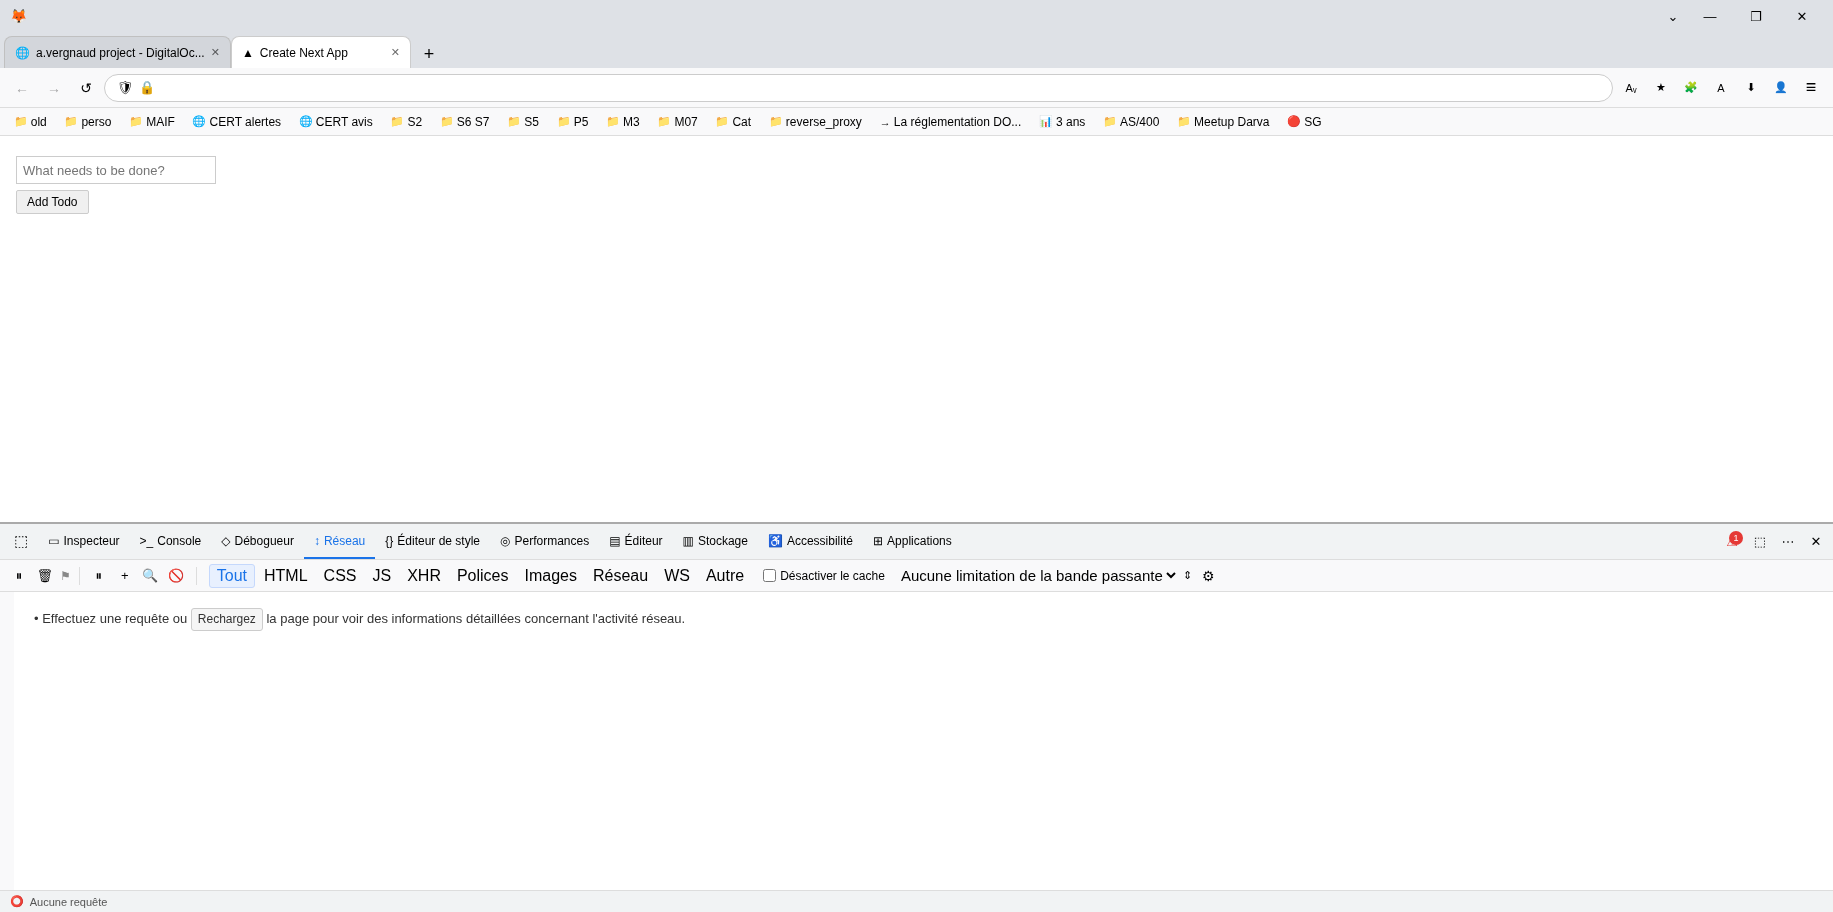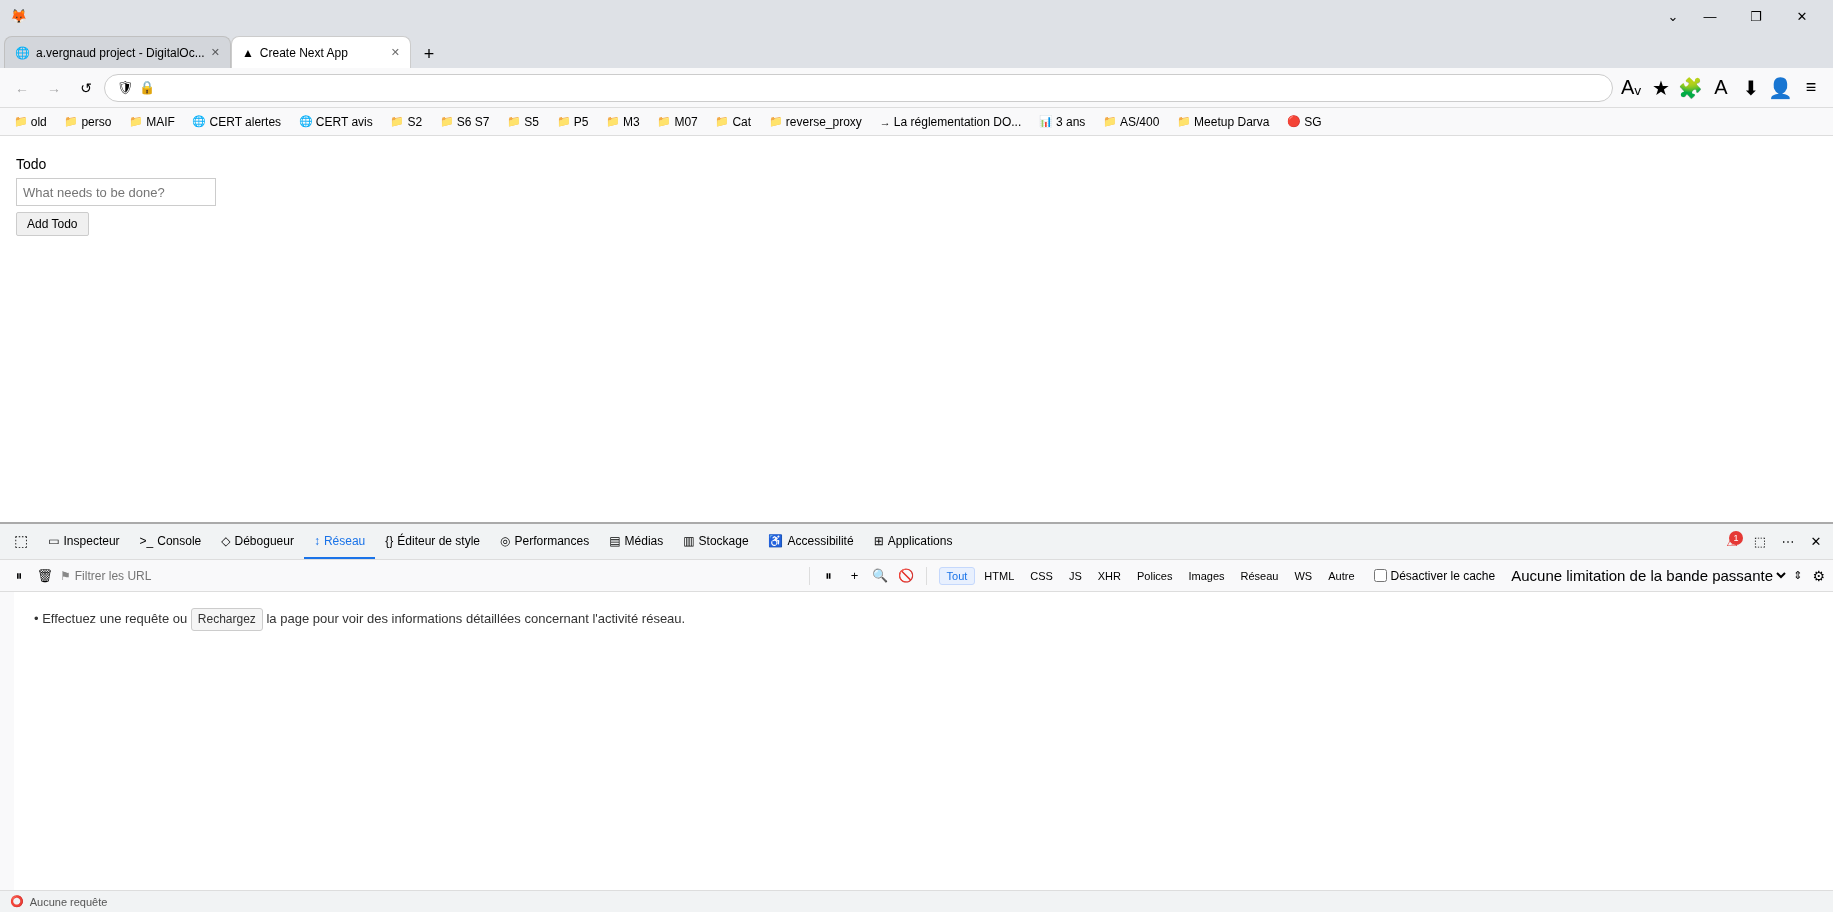--- a/index.html
+++ b/index.html
@@ -76,21 +76,21 @@
       gap: 6px;
     }
     .address-bar input {
       border: none;
       outline: none;
       font-size: 13px;
       flex: 1;
       background: transparent;
     }
     .nav-icons { display: flex; align-items: center; gap: 2px; }
-    .nav-icon { width: 28px; height: 28px; display: flex; align-items: center; justify-content: center; border-radius: 50%; cursor: pointer; font-size: 20px; }
+    .nav-icon { width: 28px; height: 28px; display: flex; align-items: center; justify-content: center; border-radius: 50%; cursor: pointer; font-size: 11px; }
     .nav-menu { width: 28px; height: 28px; display: flex; align-items: center; justify-content: center; border-radius: 50%; cursor: pointer; font-size: 18px; }
 
     .bookmarks-bar {
       height: 28px;
       background: #f9f9fa;
       display: flex;
       align-items: center;
       padding: 0 6px;
       gap: 2px;
       border-bottom: 1px solid #ddd;
@@ -209,21 +209,21 @@
       display: flex; align-items: center; justify-content: center;
       border-radius: 3px; cursor: pointer; font-size: 13px;
     }
     .filter-sep { width: 1px; height: 18px; background: #ddd; margin: 0 4px; }
 
     .filter-type-btns { display: flex; align-items: center; gap: 2px; margin-left: 4px; }
     .ftype-btn {
       padding: 2px 7px;
       border-radius: 3px;
       cursor: pointer;
-      font-size: 11px;
+      font-size: 16px;
       border: none;
       background: transparent;
     }
     .ftype-btn.active { background: #e8f0fe; color: #1a73e8; border: 1px solid #c5d8fc; }
 
     .disable-cache-area { display: flex; align-items: center; gap: 4px; margin-left: 8px; font-size: 12px; justify-content: space-between; }
     .gear-btn { font-size: 14px; margin-left: auto; cursor: pointer; }
 
     .devtools-body {
       flex: 1;
@@ -385,21 +385,20 @@
       <span class="bookmark-icon">📁</span>
       <span>Meetup Darva</span>
     </div>
     <div class="bookmark">
       <span class="bookmark-icon">🔴</span>
       <span>SG</span>
     </div>
   </div>
 
 <div class="page-content">
-  <div class="page-todo-label">Todo</div>
   <input class="todo-input" type="text" placeholder="What needs to be done?" style="">
   <button class="todo-btn">Add Todo</button>
 </div>
 
 <div class="devtools">
 
   <div class="devtools-toolbar">
     <div class="devtools-tab" style="font-size:15px;">⬚</div>
     <div class="devtools-tab">
       <span>▭</span>
@@ -420,21 +419,21 @@
     <div class="devtools-tab">
       <span>{}</span>
       <span>Éditeur de style</span>
     </div>
     <div class="devtools-tab">
       <span>◎</span>
       <span>Performances</span>
     </div>
     <div class="devtools-tab">
       <span>▤</span>
-      <span>Médias</span>
+      <span>Éditeur</span>
     </div>
     <div class="devtools-tab">
       <span>▥</span>
       <span>Stockage</span>
     </div>
     <div class="devtools-tab">
       <span>♿</span>
       <span>Accessibilité</span>
     </div>
     <div class="devtools-tab">
@@ -449,21 +448,20 @@
       <div class="dt-icon-btn">⬚</div>
       <div class="dt-icon-btn">⋯</div>
       <div class="dt-icon-btn">✕</div>
     </div>
   </div>
 
   <div class="devtools-filter-bar">
     <div class="filter-btn">⏸</div>
     <div class="filter-btn">🗑</div>
     <span class="filter-icon">⚑</span>
-    <input class="filter-input" type="text" placeholder="Filtrer les URL" style="">
     <div class="filter-sep"></div>
     <div class="filter-btn">⏸</div>
     <div class="filter-btn">+</div>
     <div class="filter-btn">🔍</div>
     <div class="filter-btn">🚫</div>
     <div class="filter-sep"></div>
     <div class="filter-type-btns">
       <button class="ftype-btn active">Tout</button>
       <button class="ftype-btn">HTML</button>
       <button class="ftype-btn">CSS</button>

